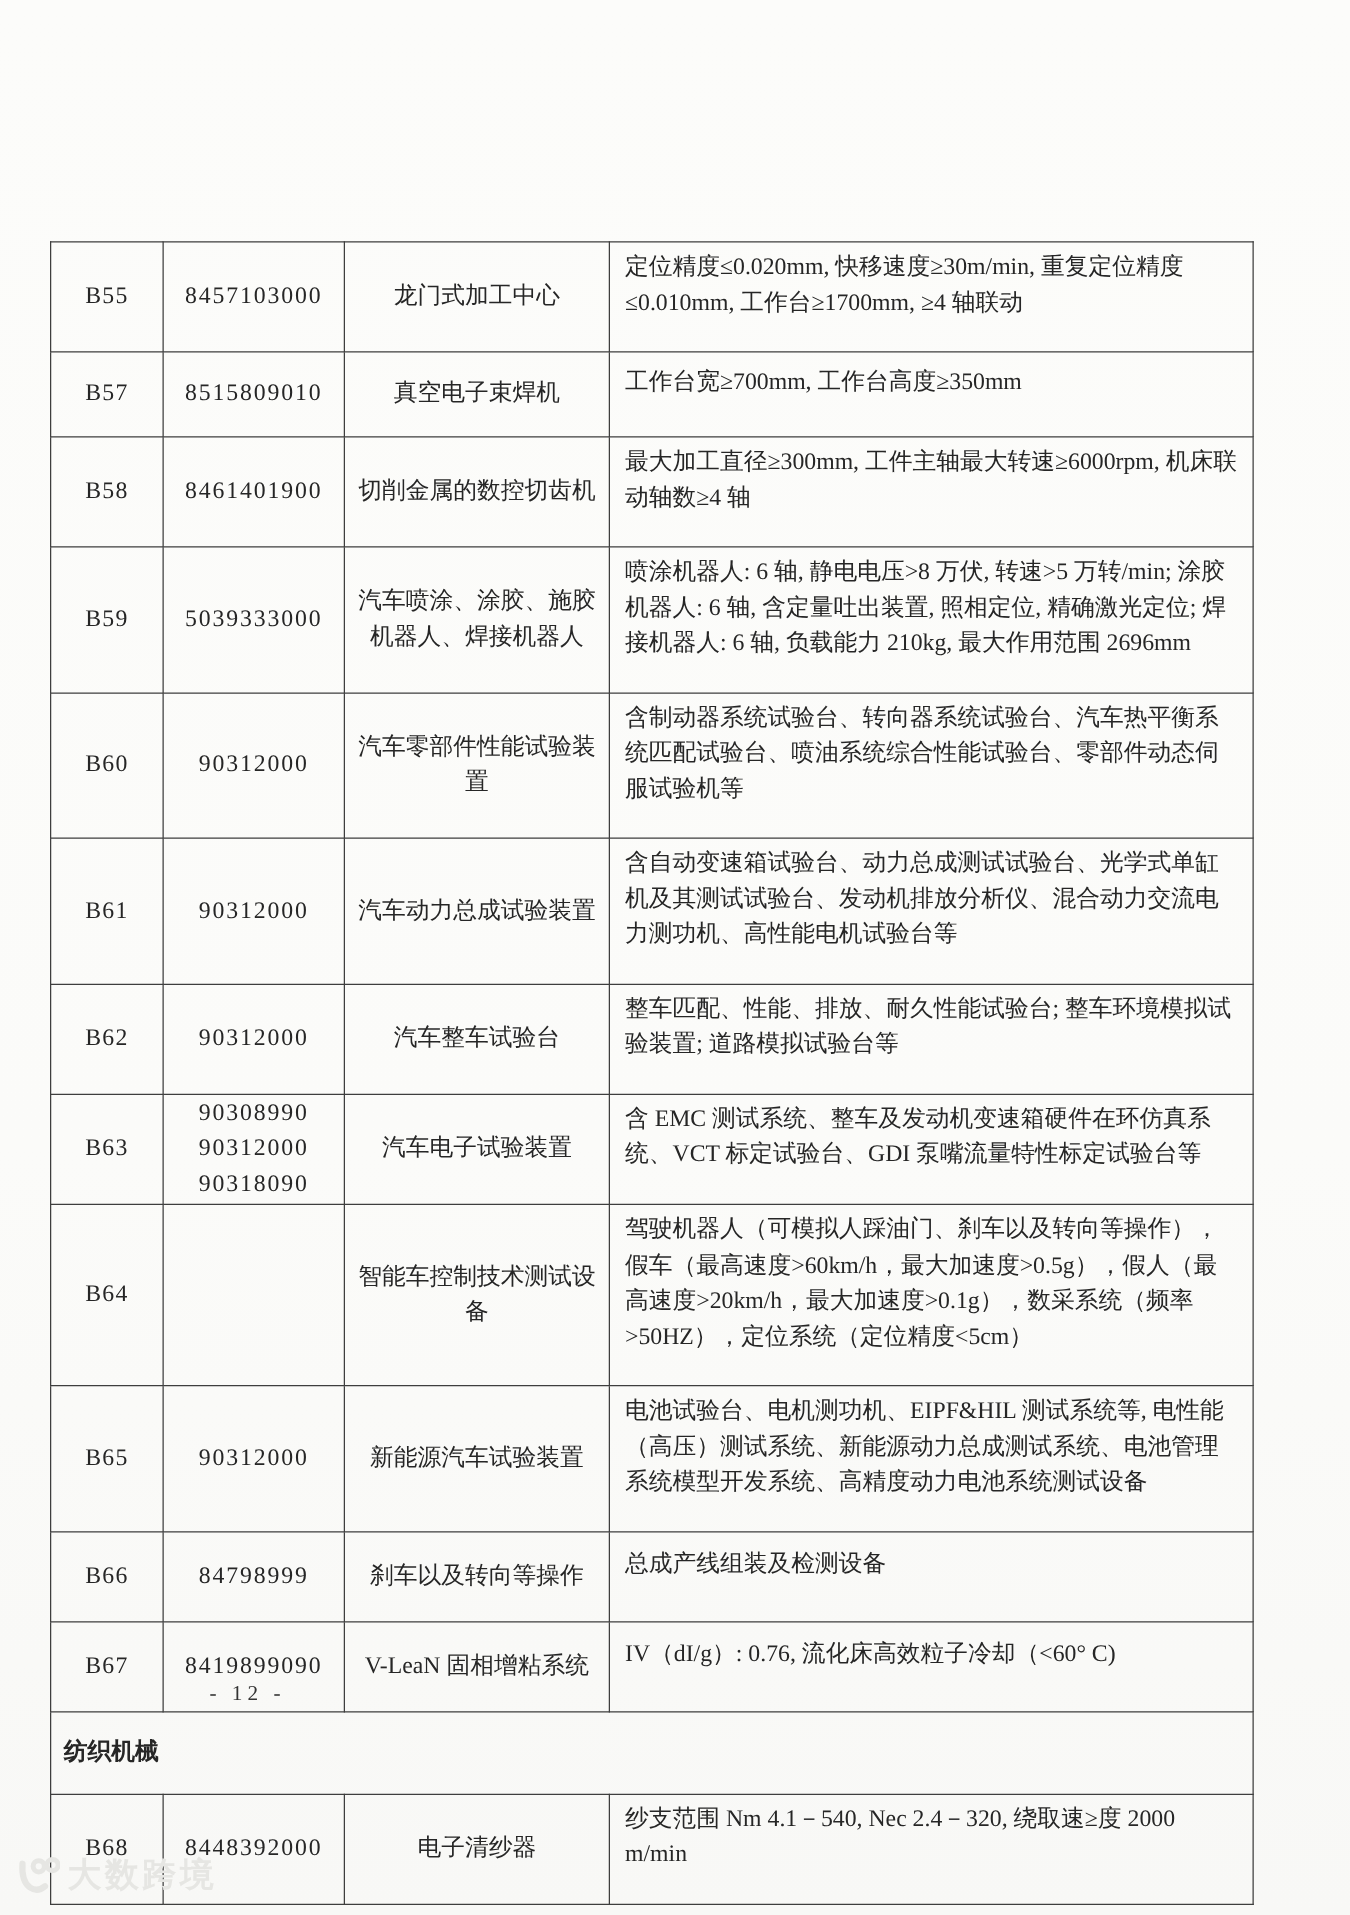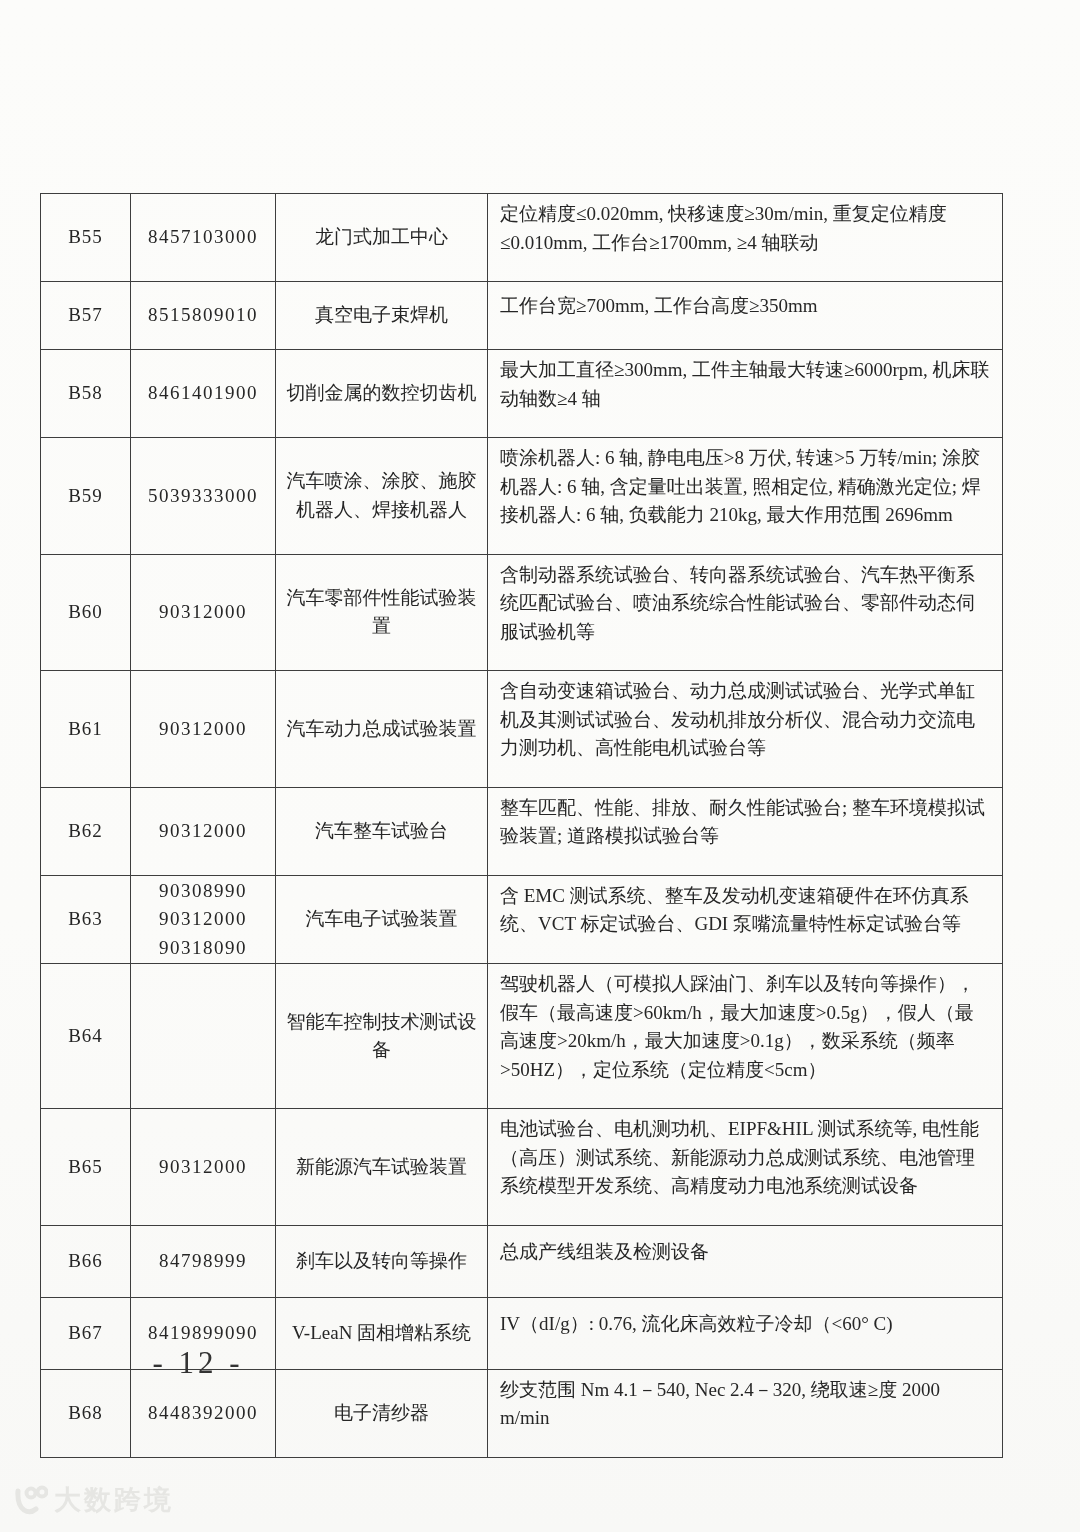--- a/index.html
+++ b/index.html
@@ -76,21 +76,21 @@
   #table-body tr:nth-child(13) { height: 66px; }
   #table-body tr:nth-child(14) { height: 70px; }
   #table-body tr:nth-child(15) { height: 70px; }
 
   .page-number {
     position: absolute;
     left: 148px;
     top: 1345px;
     width: 100px;
     text-align: center;
-    font-size: 31px;
+    font-size: 17px;
     letter-spacing: 4px;
     color: #333;
   }
   .watermark {
     position: absolute;
     left: 14px;
     top: 1482px;
     display: flex;
     align-items: center;
     gap: 6px;
@@ -184,20 +184,23 @@
           <td class="cell-name">刹车以及转向等操作</td>
           <td class="cell-spec">总成产线组装及检测设备</td>
         </tr>
         <tr>
           <td class="cell-id">B67</td>
           <td class="cell-code">8419899090</td>
           <td class="cell-name">V-LeaN 固相增粘系统</td>
           <td class="cell-spec">IV（dI/g）: 0.76, 流化床高效粒子冷却（&lt;60° C)</td>
         </tr>
         <tr>
+          <td colspan="4" class="section-cell">纺织机械</td>
+        </tr>
+        <tr>
           <td class="cell-id">B68</td>
           <td class="cell-code">8448392000</td>
           <td class="cell-name">电子清纱器</td>
           <td class="cell-spec">纱支范围 Nm 4.1－540, Nec 2.4－320, 绕取速≥度 2000 m/min</td>
         </tr>
       </tbody>
   </table>
 
   <div class="page-number">- 12 -</div>
 

